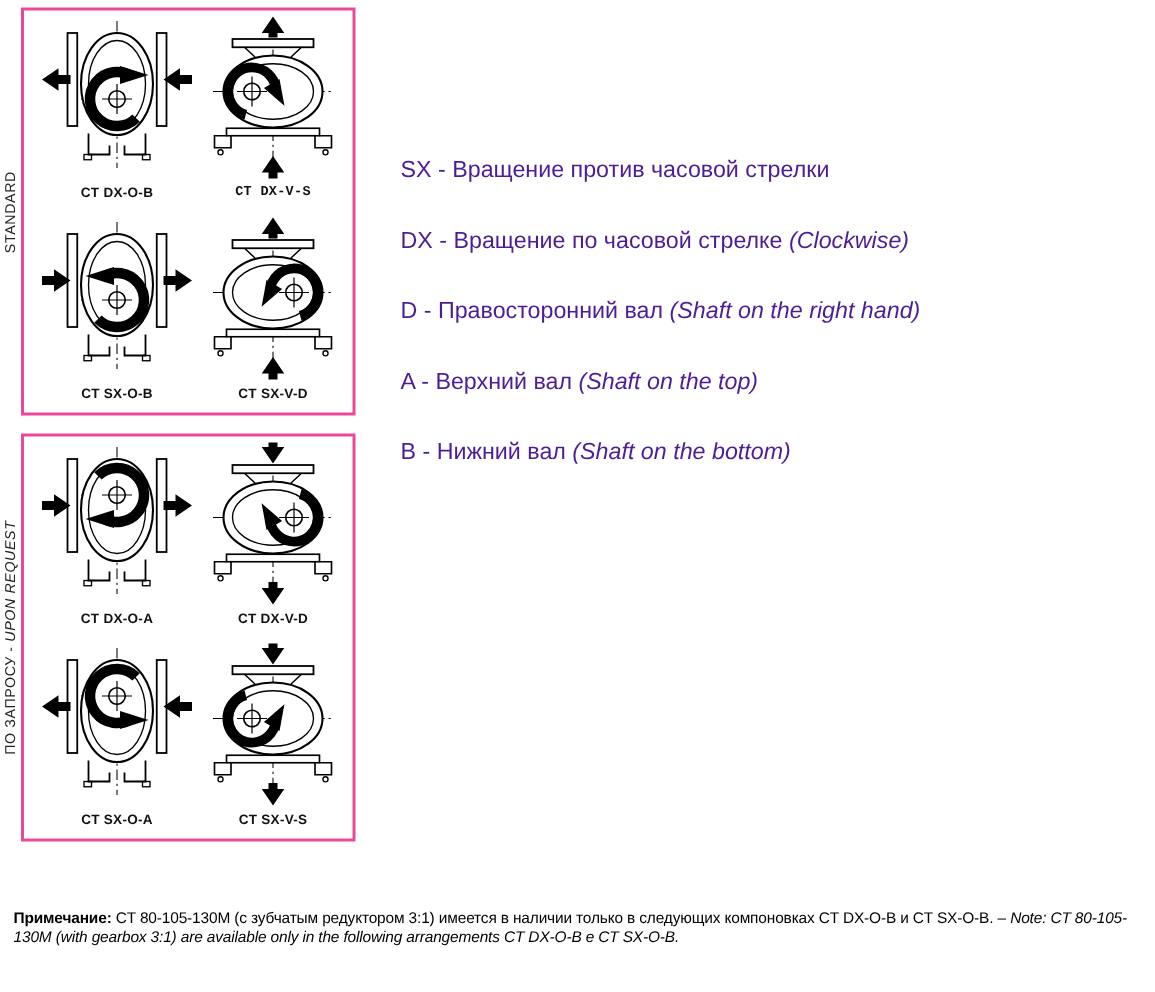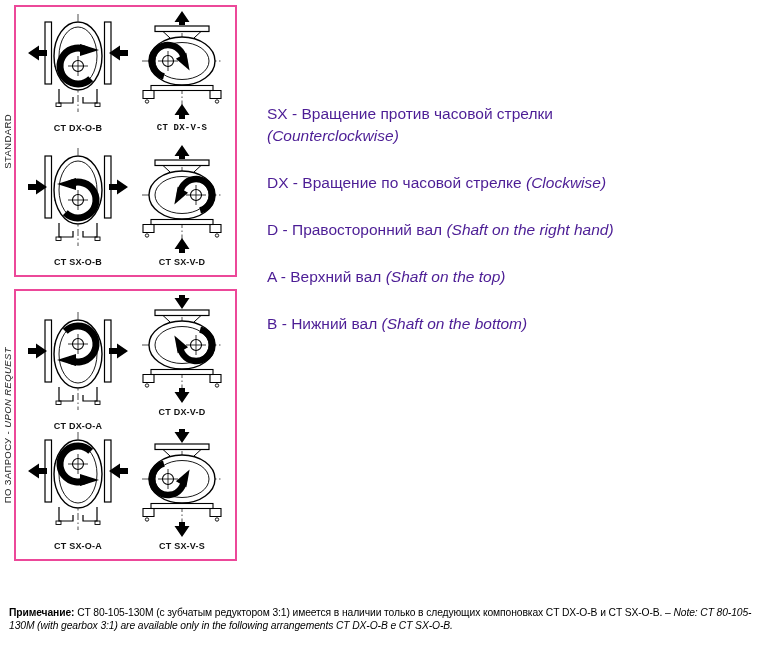--- a/index.html
+++ b/index.html
@@ -153,21 +153,21 @@
           <polygon points="49,110 49,106 44.5,106 52,95 59.5,106 55,106 55,110" fill="#000000"></polygon>
         </svg>
         <div class="plabel">CT SX-V-D</div>
       </div>
     </div>
 
   <div class="side-label" id="side1">
     <div class="vtext"><span>ПО ЗАПРОСУ - </span><i>UPON REQUEST</i></div>
   </div>
   <div class="panel" id="box1">
-      <div class="cell" style="left: 10px; top: 16px;">
+      <div class="cell" style="left: 10px; top: 2px;">
         <svg width="104" height="112" viewBox="0 0 104 112">
           <line x1="52" y1="5" x2="52" y2="103" stroke="#000000" stroke-width="0.7" stroke-dasharray="7 2.5 1.5 2.5"></line>
           <line x1="28" y1="37" x2="76" y2="37" stroke="#000000" stroke-width="0.7" stroke-dasharray="7 2.5 1.5 2.5"></line>
           <ellipse cx="52" cy="47" rx="24" ry="34" fill="#fff" stroke="#000000" stroke-width="1.4"></ellipse>
           <ellipse cx="52" cy="47" rx="19" ry="29" fill="none" stroke="#000000" stroke-width="0.9"></ellipse>
           <rect x="19" y="13" width="6.5" height="62" fill="#fff" stroke="#000000" stroke-width="1.2"></rect>
           <rect x="78.5" y="13" width="6.5" height="62" fill="#fff" stroke="#000000" stroke-width="1.2"></rect>
           <path d="M33,80 v14 h14 v-6" fill="none" stroke="#000000" stroke-width="1.2"></path>
           <path d="M71,80 v14 h-14 v-6" fill="none" stroke="#000000" stroke-width="1.2"></path>
           <rect x="30" y="94" width="5" height="3.5" fill="none" stroke="#000000" stroke-width="0.9"></rect>
@@ -262,21 +262,21 @@
             <line x1="38" y1="42" x2="38" y2="62" stroke="#000000" stroke-width="0.8"></line>
           </g>
           <polygon points="49,2 49,5 44.5,5 52,16 59.5,5 55,5 55,2" fill="#000000"></polygon>
           <polygon points="49,95 49,99 44.5,99 52,110 59.5,99 55,99 55,95" fill="#000000"></polygon>
         </svg>
         <div class="plabel">CT SX-V-S</div>
       </div>
     </div>
 
   <div class="legend" id="legend">
-      <div class="legend-item"><span>SX</span> - <span>Вращение против часовой стрелки</span><br><i>(Counterclockwise)</i></div>
+      <div class="legend-item"><span>SX</span> - <span>Вращение против часовой стрелки</span><br></div>
       <div class="legend-item"><span>DX</span> - <span>Вращение по часовой стрелке</span> <i>(Clockwise)</i></div>
       <div class="legend-item"><span>D</span> - <span>Правосторонний вал</span> <i>(Shaft on the right hand)</i></div>
       <div class="legend-item"><span>A</span> - <span>Верхний вал</span> <i>(Shaft on the top)</i></div>
       <div class="legend-item"><span>B</span> - <span>Нижний вал</span> <i>(Shaft on the bottom)</i></div>
     </div>
 
   <div class="footnote"><b>Примечание:</b><span> CT 80-105-130M (с зубчатым редуктором 3:1) имеется в наличии только в следующих компоновках CT DX-O-B и CT SX-O-B. – </span><i>Note: CT 80-105-130M (with gearbox 3:1) are available only in the following arrangements CT DX-O-B e CT SX-O-B.</i></div>
 
 </div>
 

